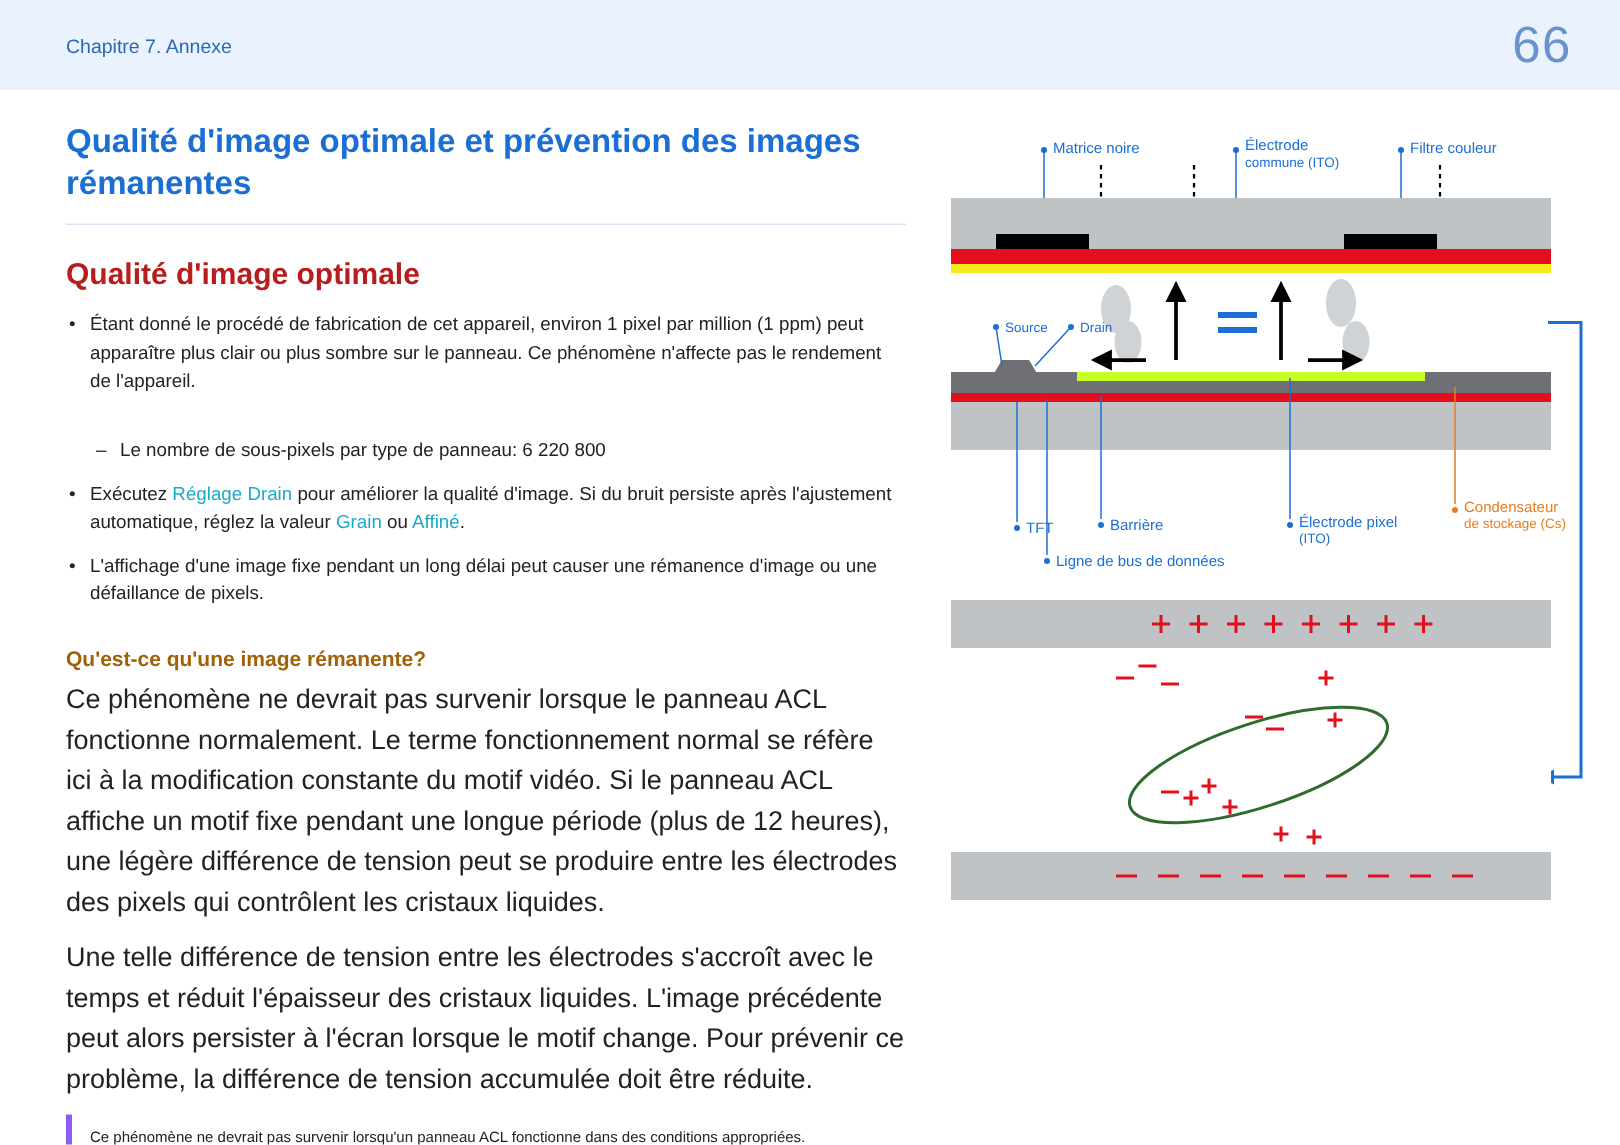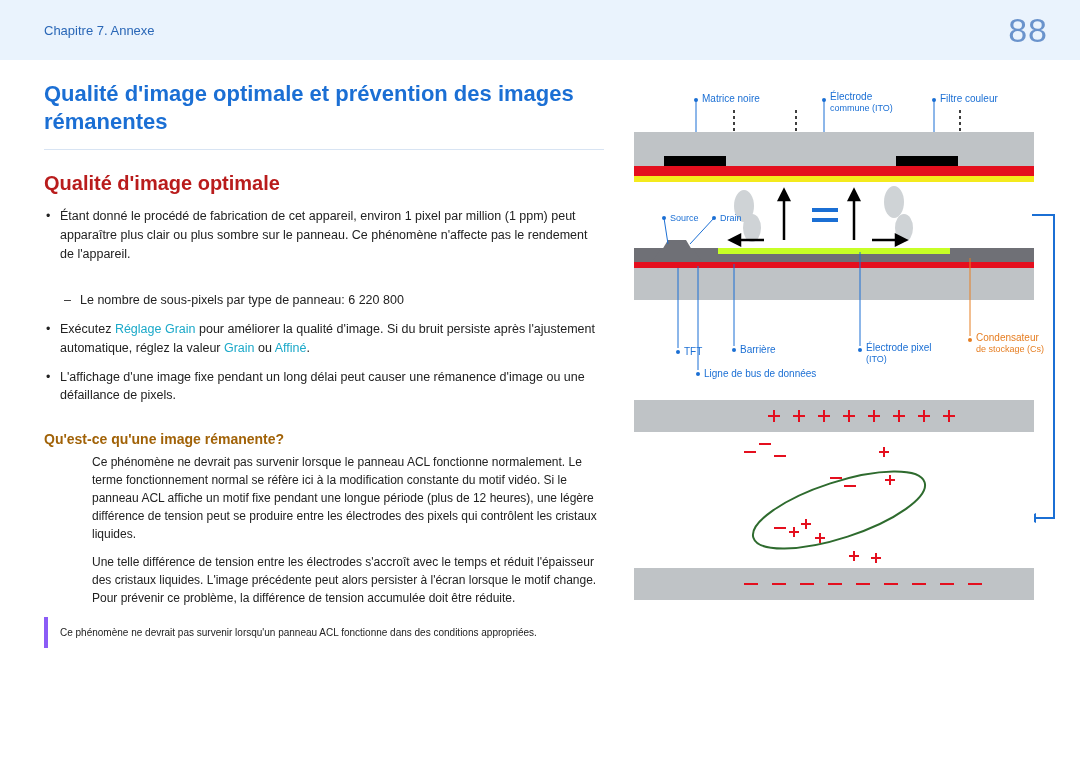--- a/index.html
+++ b/index.html
@@ -14,55 +14,55 @@
   .h1 { color: #1b6fd4; font-size: 22px; font-weight: 700; line-height: 1.25; padding-bottom: 14px; border-bottom: 1.5px solid #d8e4f3; margin-bottom: 22px; }
   .h2 { color: #b91c1c; font-size: 20px; font-weight: 700; margin-bottom: 12px; }
   .h3 { color: #a16207; font-size: 14px; font-weight: 600; margin: 10px 0 6px; }
   ul.bullets { list-style: none; padding-left: 16px; }
   ul.bullets > li { position: relative; font-size: 12.5px; line-height: 1.5; margin-bottom: 10px; color: #222; }
   ul.bullets > li::before { content: "•"; position: absolute; left: -14px; color: #222; }
   ul.dash { list-style: none; padding-left: 20px; margin-top: 4px; }
   ul.dash > li { position: relative; font-size: 12.5px; line-height: 1.5; margin-bottom: 6px; margin-top: 28px; }
   ul.dash > li::before { content: "–"; position: absolute; left: -16px; color: #222; }
   .link { color: #1ba9c9; }
-  .para { font-size: 12px; line-height: 1.5; margin-bottom: 10px; color: #222; margin-left: 48px; }
+  .para { font-size: 18px; line-height: 1.5; margin-bottom: 10px; color: #222; }
   .note { border-left: 4px solid #8b5cf6; padding: 8px 12px; font-size: 10px; line-height: 1.5; color: #222; margin-top: 10px; }
   .section2 { margin-top: 26px; }
   
   .right svg { display: block; }
   .lbl { font-size: 10px; fill: #1b6fd4; font-family: Arial, Helvetica, sans-serif; }
   .lblsm { font-size: 9px; fill: #1b6fd4; font-family: Arial, Helvetica, sans-serif; }
 </style>
 </head>
 <body>
 
 <div class="page">
 
   <div class="topbar">
     <div class="chapter">Chapitre 7. Annexe</div>
-    <div class="pagenum">88</div>
+    <div class="pagenum">66</div>
   </div>
 
   <div class="content">
 
     <div class="left">
 
       <div class="h1">Qualité d'image optimale et prévention des images rémanentes</div>
 
       <div>
         <div class="h2">Qualité d'image optimale</div>
         <ul class="bullets">
           <li>
             <span>Étant donné le procédé de fabrication de cet appareil, environ 1 pixel par million (1 ppm) peut apparaître plus clair ou plus sombre sur le panneau. Ce phénomène n'affecte pas le rendement de l'appareil.</span>
             <ul class="dash">
               <li>Le nombre de sous-pixels par type de panneau: 6 220 800</li>
             </ul>
           </li>
           <li>
-            <span>Exécutez </span><span class="link">Réglage Grain</span><span> pour améliorer la qualité d'image. Si du bruit persiste après l'ajustement automatique, réglez la valeur </span><span class="link">Grain</span><span> ou </span><span class="link">Affiné</span><span>.</span>
+            <span>Exécutez </span><span class="link">Réglage Drain</span><span> pour améliorer la qualité d'image. Si du bruit persiste après l'ajustement automatique, réglez la valeur </span><span class="link">Grain</span><span> ou </span><span class="link">Affiné</span><span>.</span>
           </li>
           <li>
             <span>L'affichage d'une image fixe pendant un long délai peut causer une rémanence d'image ou une défaillance de pixels.</span>
           </li>
         </ul>
       </div>
 
       <div class="section2">
         <div class="h3">Qu'est-ce qu'une image rémanente?</div>
         <p class="para">Ce phénomène ne devrait pas survenir lorsque le panneau ACL fonctionne normalement. Le terme fonctionnement normal se réfère ici à la modification constante du motif vidéo. Si le panneau ACL affiche un motif fixe pendant une longue période (plus de 12 heures), une légère différence de tension peut se produire entre les électrodes des pixels qui contrôlent les cristaux liquides.</p>

